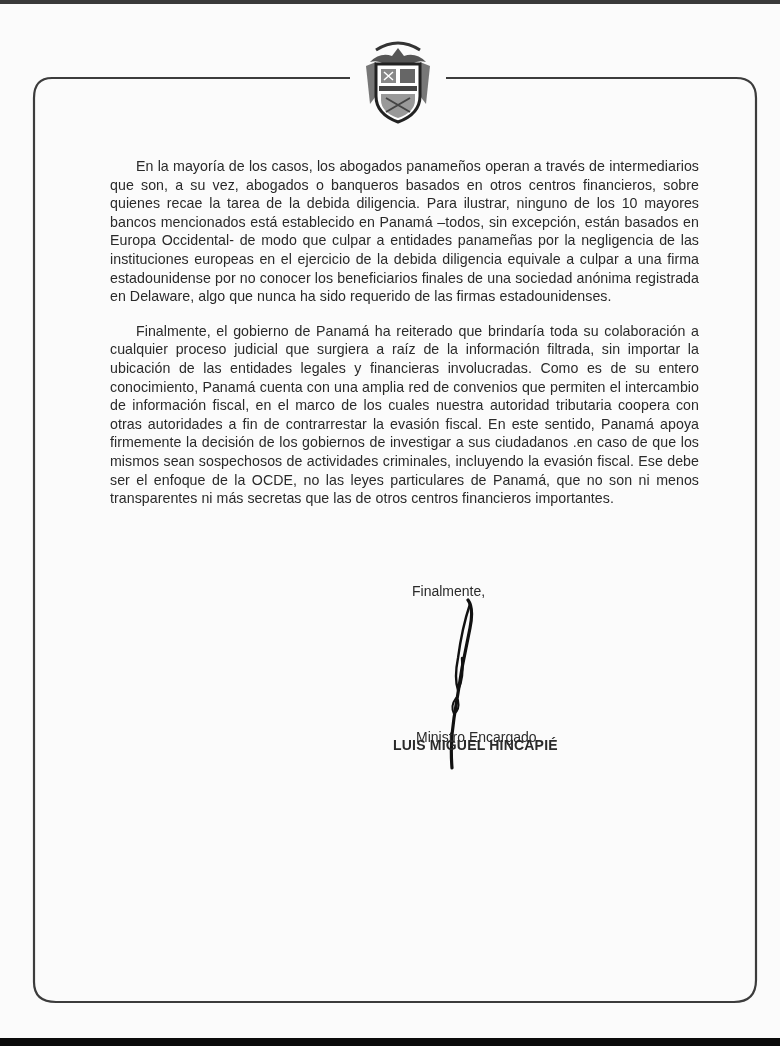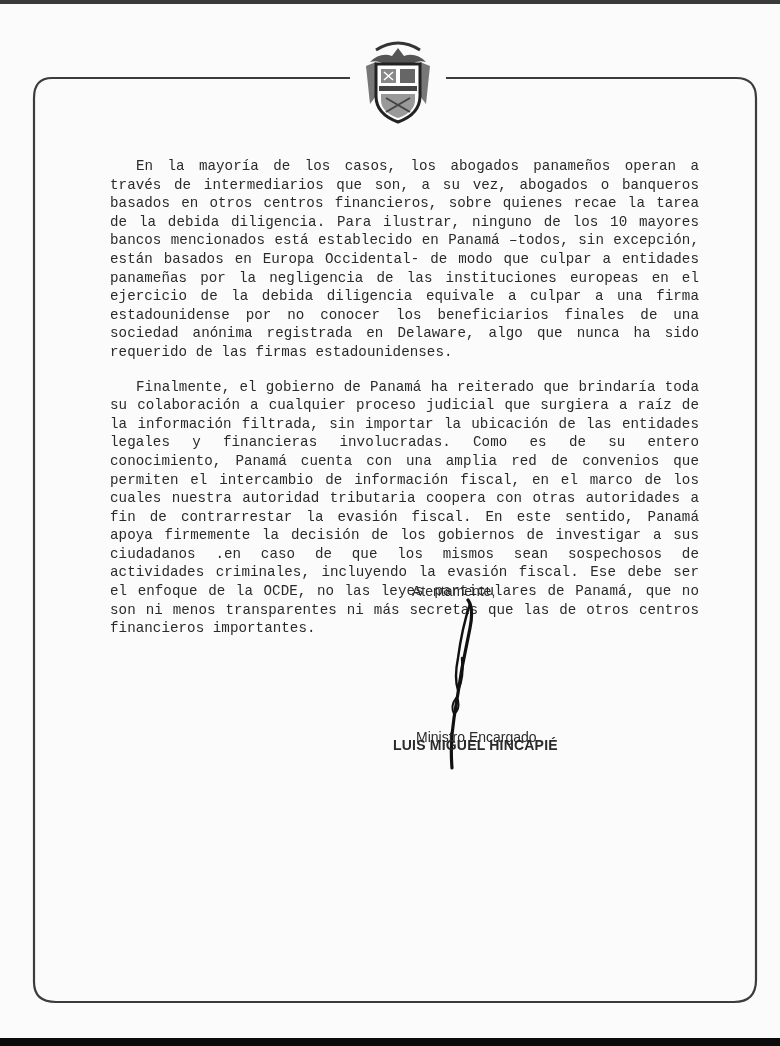--- a/index.html
+++ b/index.html
@@ -10,21 +10,20 @@
     color:#2a2a2a;
   }
   .topband { position:absolute; left:0; top:0; width:780px; height:4px; background:#3a3a3a; }
   .bottomband { position:absolute; left:0; top:1038px; width:780px; height:8px; background:#0b0b0b; }
   .frame-svg { position:absolute; left:0; top:0; }
   .crest { position:absolute; left:362px; top:34px; width:72px; height:90px; }
   .body-text {
     position:absolute; left:110px; top:157px; width:589px;
     font-size:14.2px; line-height:18.6px; text-align:justify;
     letter-spacing:0.05px;
-    font-family:Liberation Mono, monospace;
   }
   .body-text p { margin:0; text-indent:26px; }
   .body-text p + p { margin-top:16px; }
   .closing { position:absolute; left:412px; top:583px; font-size:14px; }
   .sig-name { position:absolute; left:393px; top:711px; font-size:14px; font-weight:bold; letter-spacing:0.2px;margin-top:26px; }
   .sig-title { position:absolute; left:416px; top:729px; font-size:14px;text-align:right; }
   .signature { position:absolute; left:440px; top:598px; width:40px; height:172px; }
 </style>
 </head>
 <body>
@@ -52,21 +51,21 @@
   <rect x="17" y="52" width="38" height="5" fill="#444"></rect>
   <path d="M19 60 L53 60 L53 66 Q53 78 36 84 Q19 78 19 66 Z" fill="#999"></path>
   <path d="M24 64 L48 78 M48 64 L24 78" stroke="#444" stroke-width="2"></path>
 </svg>
 
 <div class="body-text">
   <p>En la mayoría de los casos, los abogados panameños operan a través de intermediarios que son, a su vez, abogados o banqueros basados en otros centros financieros, sobre quienes recae la tarea de la debida diligencia.  Para ilustrar, ninguno de los 10 mayores bancos mencionados está establecido en Panamá –todos, sin excepción, están basados en Europa Occidental- de modo que culpar a entidades panameñas por la negligencia de las instituciones europeas en el ejercicio de la debida diligencia equivale a culpar a una firma estadounidense por no conocer los beneficiarios finales de una sociedad anónima registrada en Delaware, algo que nunca ha sido requerido de las firmas estadounidenses.</p>
   <p>Finalmente, el gobierno de Panamá ha reiterado que brindaría toda su colaboración a cualquier proceso judicial que surgiera a raíz de la información filtrada, sin importar la ubicación de las entidades legales y financieras involucradas. Como es de su entero conocimiento, Panamá cuenta con una amplia red de convenios que permiten el intercambio de información fiscal, en el marco de los cuales nuestra autoridad tributaria coopera con otras autoridades a fin de contrarrestar la evasión fiscal. En este sentido, Panamá apoya firmemente la decisión de los gobiernos de investigar a sus ciudadanos .en caso de que los mismos sean sospechosos de actividades criminales, incluyendo la evasión fiscal.  Ese debe ser el enfoque de la OCDE, no las leyes particulares de Panamá, que no son ni menos transparentes ni más secretas que las de otros centros financieros importantes.</p>
 </div>
 
-<div class="closing">Atentamente,</div>
+<div class="closing">Finalmente,</div>
 
 <svg class="signature" viewBox="0 0 40 172">
   <path d="M28 2 Q34 10 30 30 Q26 50 22 70 Q18 95 14 120 Q10 145 12 170" fill="none" stroke="#111" stroke-width="3.2" stroke-linecap="round"></path>
   <path d="M30 6 Q22 30 18 60 Q14 80 18 92 Q24 80 22 60" fill="none" stroke="#111" stroke-width="2.4" stroke-linecap="round"></path>
   <path d="M16 100 Q10 108 14 116 Q20 112 18 102" fill="none" stroke="#111" stroke-width="2" stroke-linecap="round"></path>
 </svg>
 
 <div class="sig-name">LUIS MIGUEL HINCAPIÉ</div>
 <div class="sig-title">Ministro Encargado</div>
 

